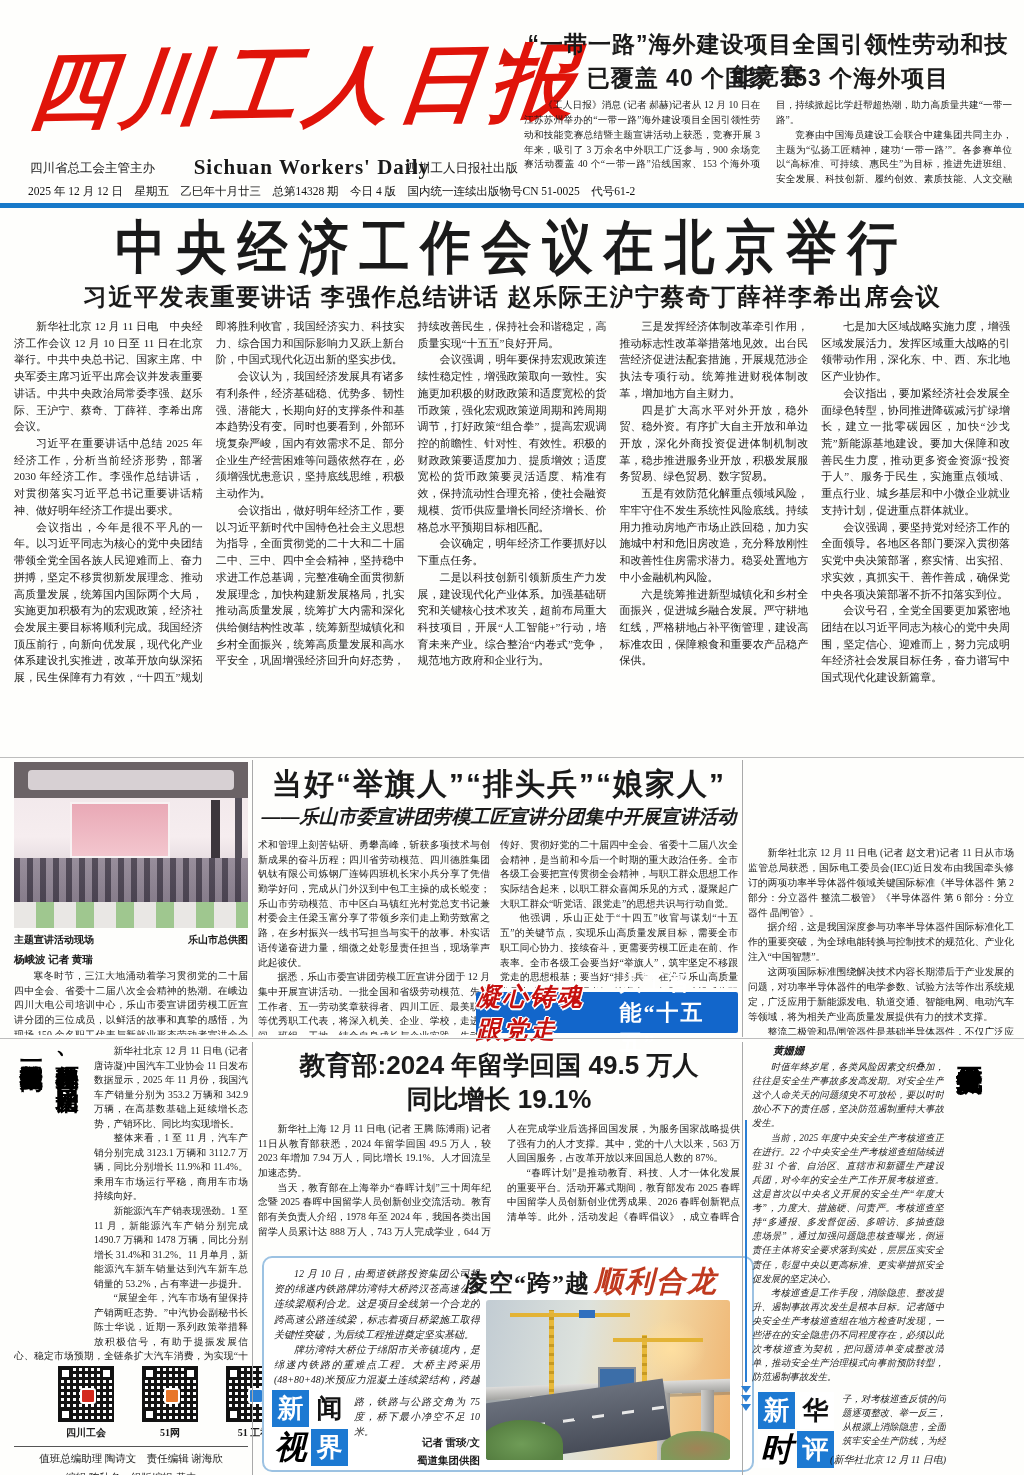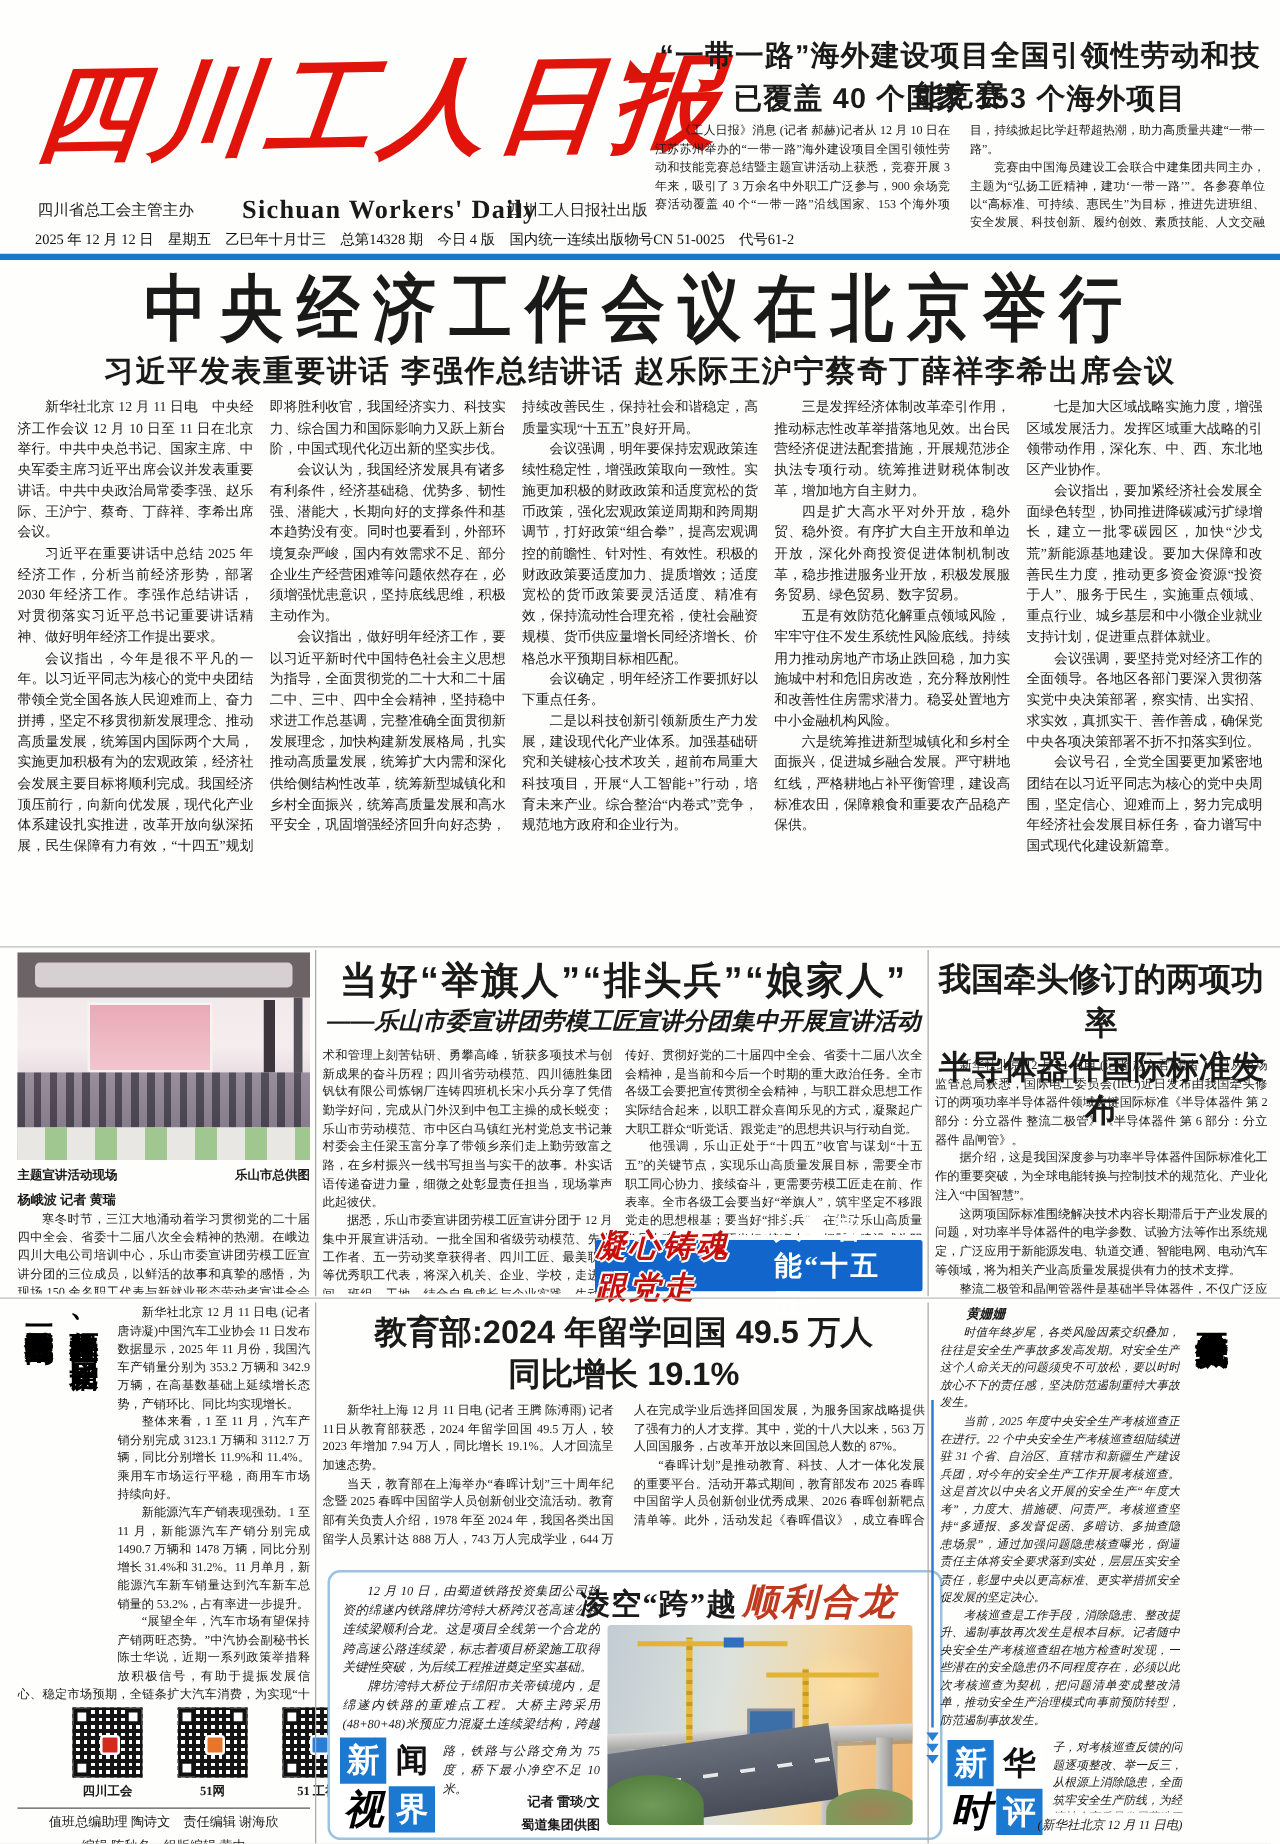--- a/index.html
+++ b/index.html
@@ -183,24 +183,20 @@
       <p>他强调，乐山正处于“十四五”收官与谋划“十五五”的关键节点，实现乐山高质量发展目标，需要全市职工同心协力、接续奋斗，更需要劳模工匠走在前、作表率。全市各级工会要当好“举旗人”，筑牢坚定不移跟党走的思想根基；要当好“排头兵”，在推动乐山高质量发展中建功立业；要当好“娘家人”，把工会建设成为职工信赖的温暖家园，切实把广大职工群众的智慧和力量凝聚到党的中心任务上来，为奋力谱写中国式现代化乐山新篇章贡献力量。</p>
     </div>
 
   <div class="abs banner" style="left:476px;top:992px;width:262px;height:41px;">
     <span class="red">凝心铸魂跟党走</span>
     <span class="white">人工智能“十五五”</span>
   </div>
 
   <div class="vline" style="left:742px;top:760px;height:277px;"></div>
 
-  <div class="abs sans h-semi" style="left:748px;top:766px;width:266px;">
-    <div>我国牵头修订的两项功率</div>
-    <div>半导体器件国际标准发布</div>
-  </div>
   <div class="abs just body clip" style="left:748px;top:846px;width:266px;height:189px;font-size:9.8px;line-height:1.52;">
       <p>新华社北京 12 月 11 日电 (记者 赵文君)记者 11 日从市场监管总局获悉，国际电工委员会(IEC)近日发布由我国牵头修订的两项功率半导体器件领域关键国际标准《半导体器件 第 2 部分：分立器件 整流二极管》《半导体器件 第 6 部分：分立器件 晶闸管》。</p>
       <p>据介绍，这是我国深度参与功率半导体器件国际标准化工作的重要突破，为全球电能转换与控制技术的规范化、产业化注入“中国智慧”。</p>
       <p>这两项国际标准围绕解决技术内容长期滞后于产业发展的问题，对功率半导体器件的电学参数、试验方法等作出系统规定，广泛应用于新能源发电、轨道交通、智能电网、电动汽车等领域，将为相关产业高质量发展提供有力的技术支撑。</p>
       <p>整流二极管和晶闸管器件是基础半导体器件，不仅广泛应用于消费电子、工业控制等传统领域，也是新能源汽车、光伏发电、轨道交通等新兴产业的核心器件，市场规模大、应用范围广。</p>
     </div>
 
   <div class="hline" style="left:0;top:1038px;width:1024px;"></div>
 
   <div class="abs just body clip" style="left:14px;top:1044px;width:234px;height:318px;font-size:9.7px;line-height:1.5;">

